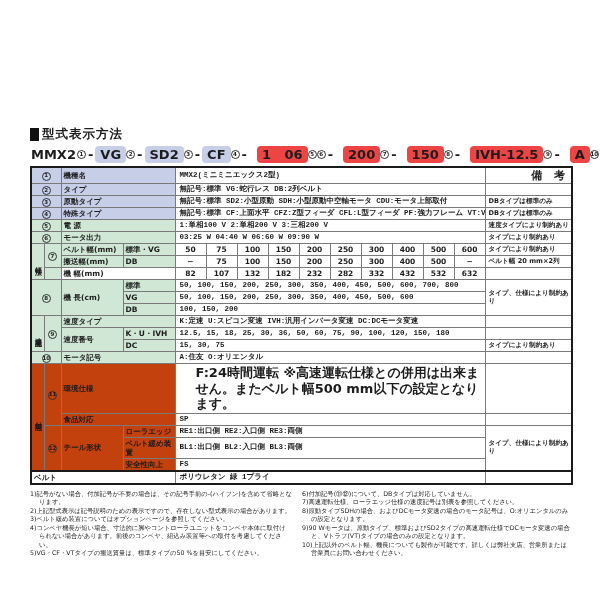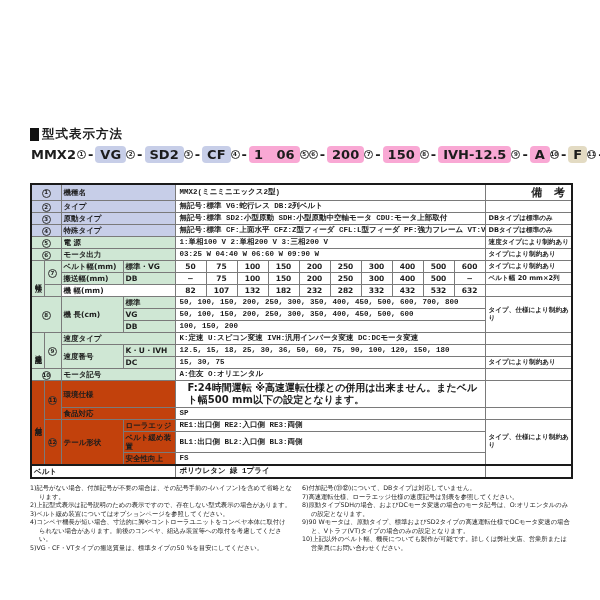--- a/index.html
+++ b/index.html
@@ -14,40 +14,40 @@
   .legend { display:flex; align-items:center; margin-left:10px; }
   .legend-swatch { width:30px; height:9px; background:#bfe2c6; border:1px solid #8a8a8a; border-radius:4px; margin-right:3px; }
   .legend-text { font-size:7px; font-weight:bold; }
 
   
   .code-line { display:flex; align-items:flex-start; }
   .seg { display:flex; flex-direction:row; align-items:center; }
   .pill, .plain { font-size:13px; font-weight:bold; line-height:17px; padding:0 5px; border-radius:4px; white-space:nowrap; }
   .plain { padding:0 1px; }
   .pill.lavender { background:#c7cee8; }
-  .pill.green    { background:#f9a8d4; }
+  .pill.green    { background:#ef4444;margin-left:8px; }
   .pill.tan      { background:#e3dbc3; }
   .sep { font-size:13px; font-weight:bold; line-height:17px; padding:0 2px; }
   .nums { display:flex; justify-content:space-around; width:100%; margin-top:1px; height:10px; }
   .circ { display:inline-flex; align-items:center; justify-content:center;
     width:9px; height:9px; border:1px solid #333; border-radius:50%;
     font-size:5.5px; font-weight:bold; line-height:1; }
 
   
-  table { border-collapse:collapse; table-layout:fixed; width:541px; margin-top:20px; }
+  table { border-collapse:collapse; table-layout:fixed; width:541px; margin-top:3px; }
   td { border:1px solid #7a7a7a; font-size:7.5px; font-weight:bold; line-height:1.2;
        padding:1px 2px; vertical-align:middle; overflow:hidden; }
   table { border:2px solid #1a1a1a; }
   td.lav   { background:#c7cee8; }
   td.grn   { background:#cfe7d4; }
   td.tan   { background:#c2410c; }
   td.numc  { text-align:center; padding:0; }
   td.val   { text-align:center; padding:0; }
   td.cont  { padding-left:4px; white-space:nowrap;font-family:Liberation Mono, monospace; }
-  td.cont-wrap { padding-left:12px; white-space:normal; font-size:10px; }
+  td.cont-wrap { padding-left:20px; white-space:normal; font-size:13px; }
   td.remark { font-size:6.6px; padding-left:3px; background:#fff; }
   td.remark-head { text-align:right; font-size:11px; letter-spacing:4px; }
   td.vcell { text-align:center; padding:0; }
   .vtext { writing-mode:vertical-rl; text-orientation:upright; font-size:7px;
            letter-spacing:1px; margin:0 auto; display:inline-block; }
   tr.beltrow td { border-top:2px solid #1a1a1a; }
 
   
   .footnotes { display:flex; margin-top:5px; gap:10px; }
   .fcol { font-size:6.3px; line-height:1.35; }

